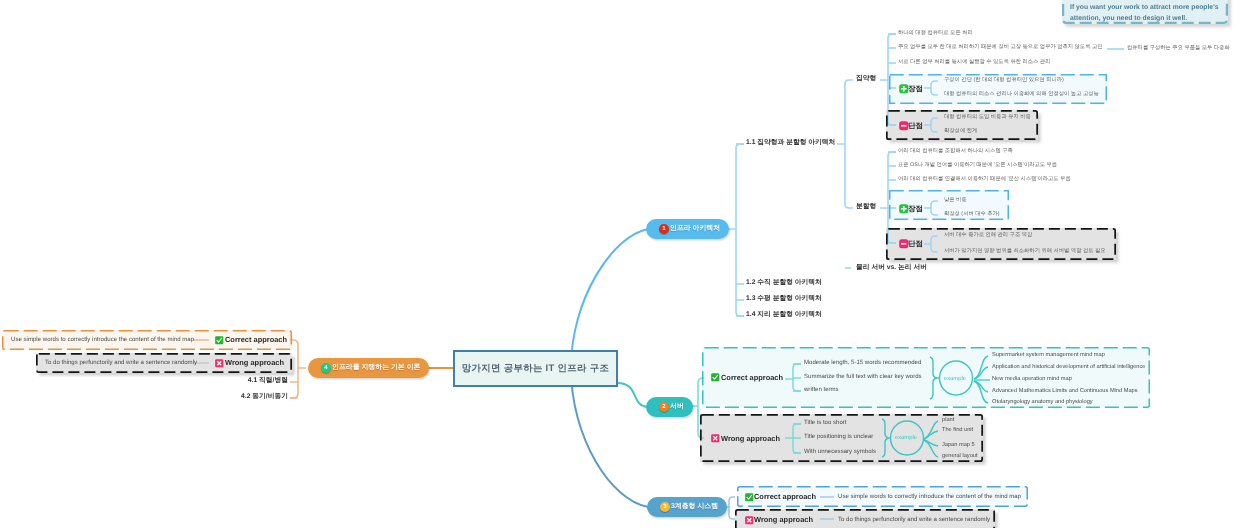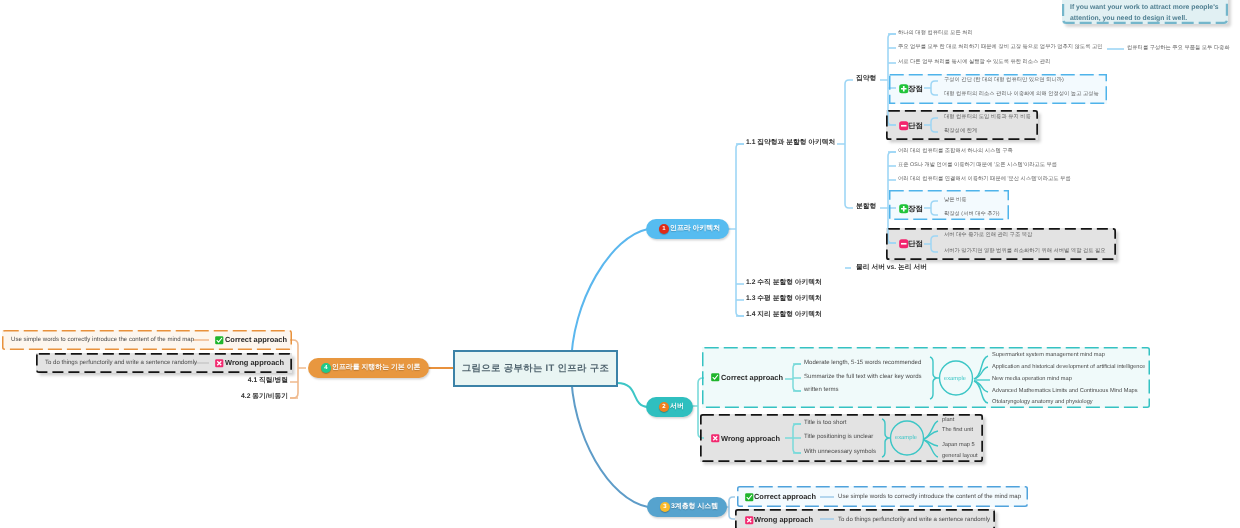--- a/index.html
+++ b/index.html
@@ -52,21 +52,21 @@
 </style>
 </head>
 <body>
 
 <div id="stage">
 <div id="callout">
   <div class="ct">If you want your work to attract more people's</div>
   <div class="ct">attention, you need to design it well.</div>
 </div>
 <div id="center-node">
-  <span class="lbl">그림으로 공부하는 IT 인프라 구조</span>
+  <span class="lbl">망가지면 공부하는 IT 인프라 구조</span>
 </div>
 <div class="pill" style="left:646px;top:219px;min-width:83px;background:#56BCF0;">
       <span class="badge" style="background:#E02B17;">1</span>
       <span class="plabel">인프라 아키텍처</span>
     </div>
 <div class="pill" style="left:646px;top:397px;min-width:46px;background:#2FBFBF;">
       <span class="badge" style="background:#F0801E;">2</span>
       <span class="plabel">서버</span>
     </div>
 <div class="pill" style="left:647px;top:497px;min-width:80px;background:#56A3CE;">

